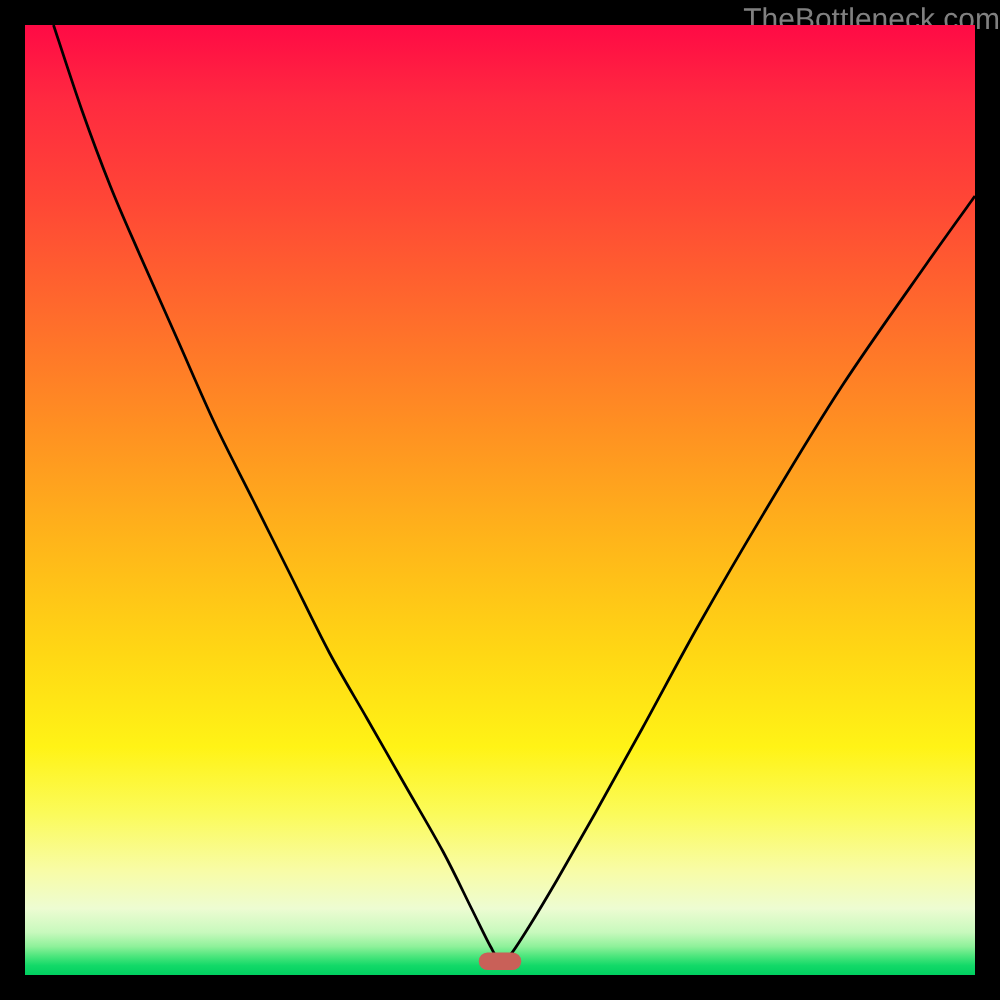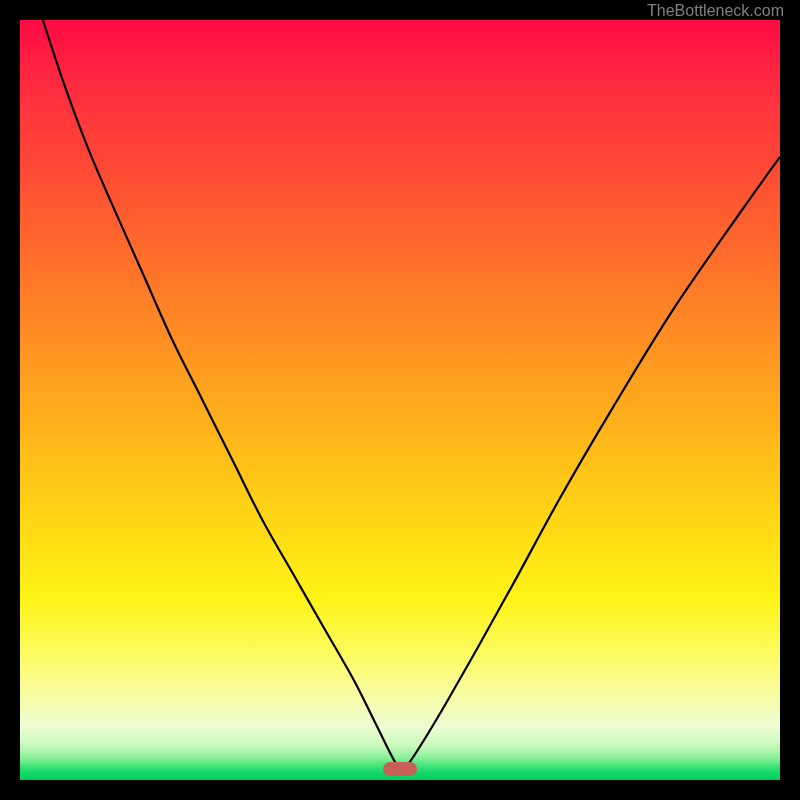--- a/index.html
+++ b/index.html
@@ -55,23 +55,23 @@
     position: absolute;
     width: 34px;
     height: 14px;
     border-radius: 8px;
     background: #c96058;
     transform: translate(-50%, -50%);
   }
   .watermark {
     position: absolute;
     top: 2px;
-    right: 16px;
+    right: 0;
     color: #808080;
-    font-size: 16px;
+    font-size: 24px;
     font-weight: 500;
     white-space: nowrap;
     user-select: none;
   }
 </style>
 </head>
 <body>
 
 <div class="frame">
   <div class="watermark">TheBottleneck.com</div>

